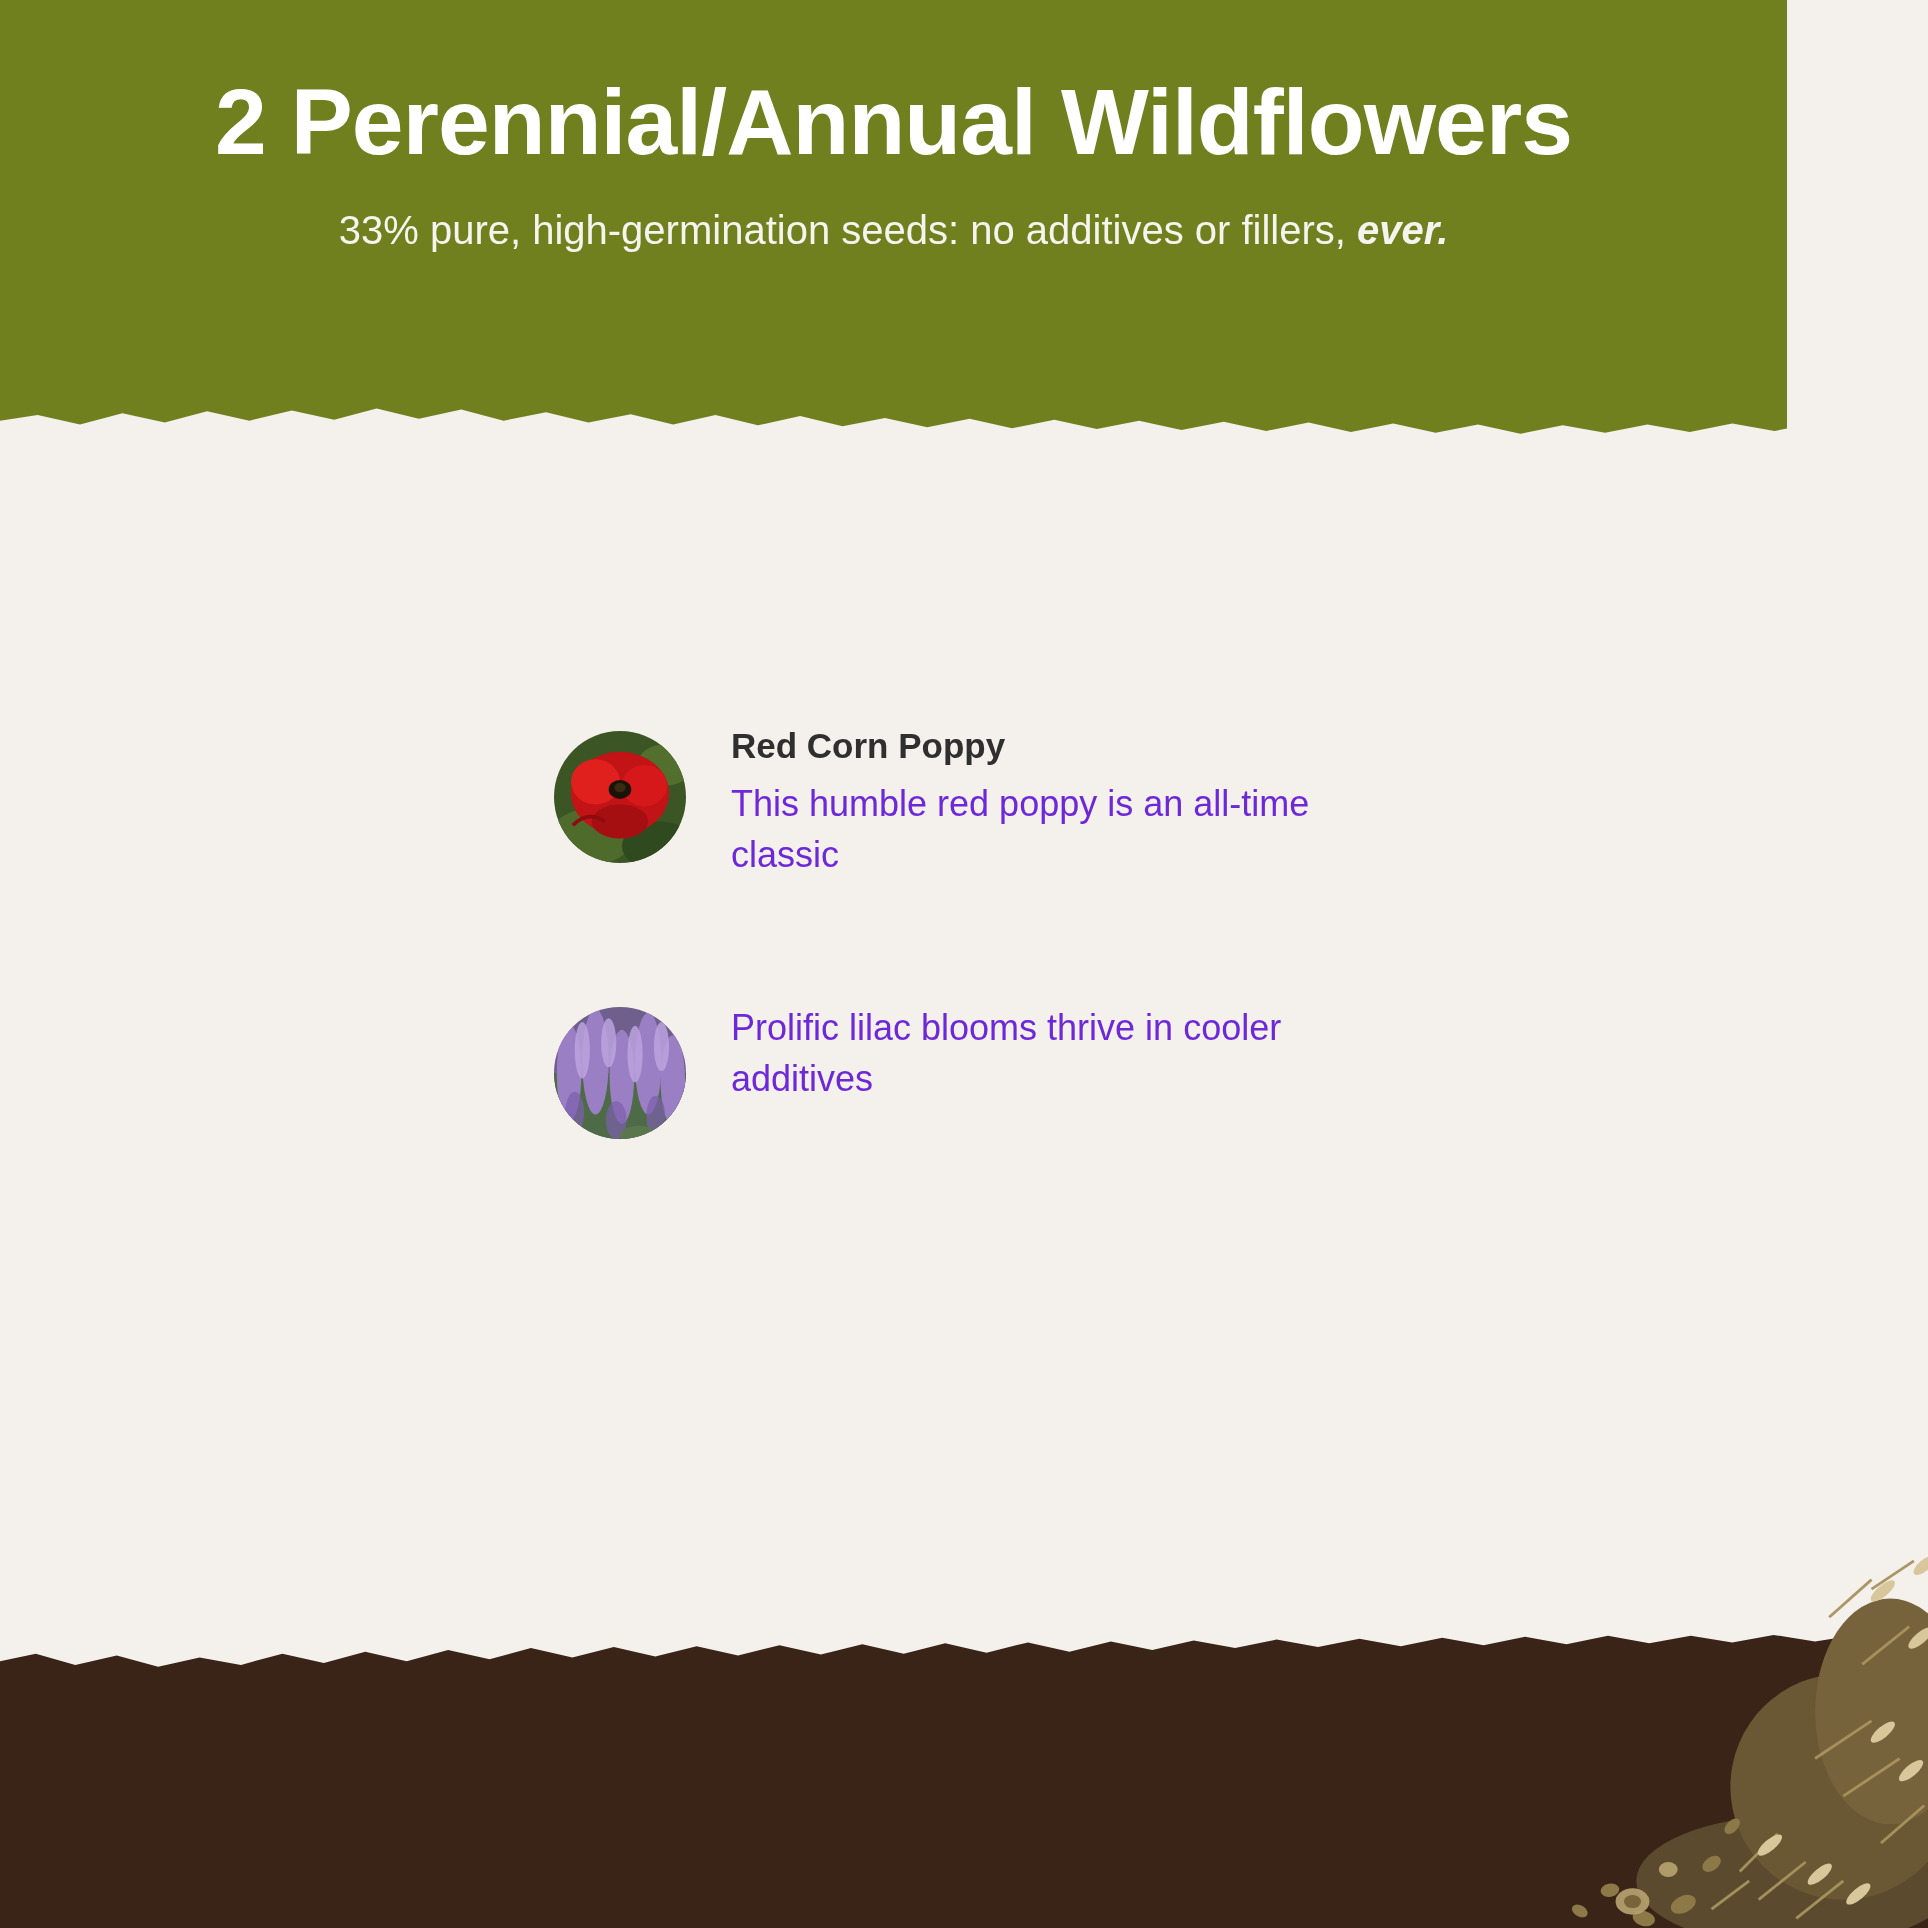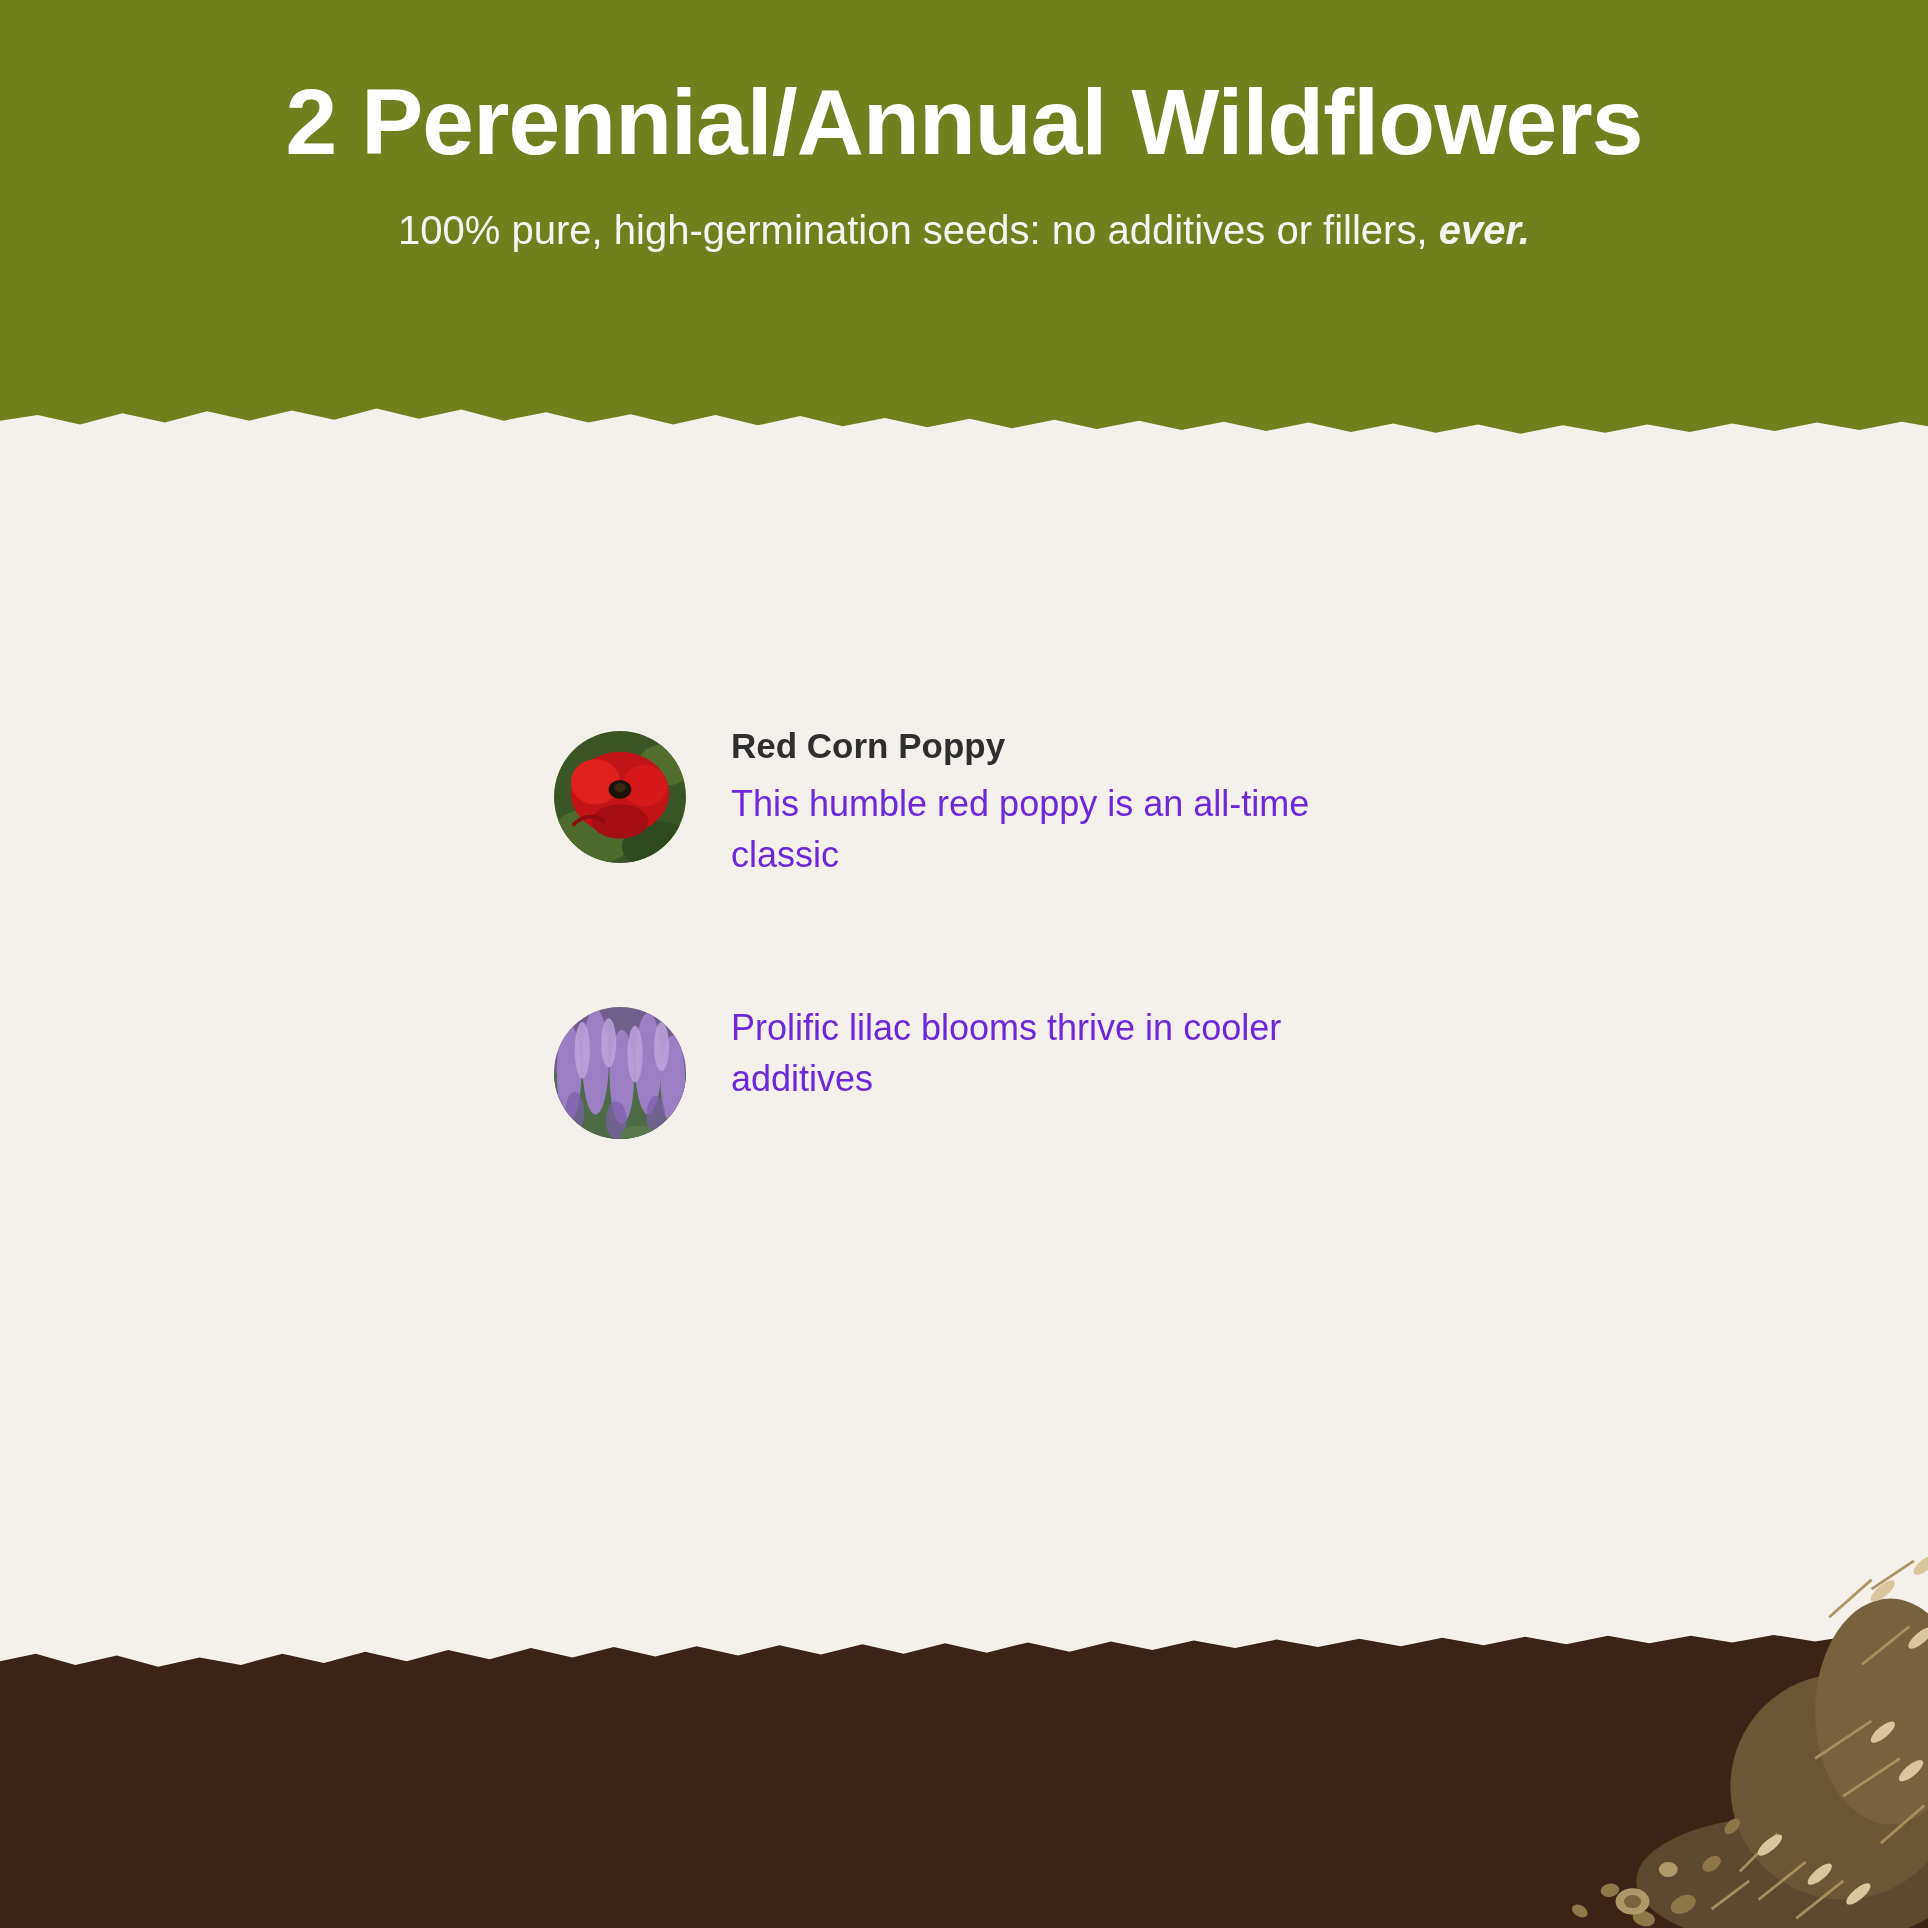--- a/index.html
+++ b/index.html
@@ -20,21 +20,21 @@
     height: 1928px;
     background: #f4f0ec;
     overflow: hidden;
   }
 
   
   .banner {
     position: absolute;
     left: 0;
     top: 0;
-    width: 1928px;
+    width: 1787px;
     height: 443px;
     background: #71801f;
     overflow: hidden;
   }
   .banner-inner {
     position: relative;
     width: 100%;
     padding-top: 73px;
     box-sizing: border-box;
     text-align: center;
@@ -139,21 +139,21 @@
   }
 </style>
 </head>
 <body>
 
 <div class="poster">
 
   <div class="banner">
     <div class="banner-inner">
       <h1 class="headline">2 Perennial/Annual Wildflowers</h1>
-      <p class="subhead"><span>100% pure, high-germination seeds: no additives or fillers, </span><em>ever.</em></p>
+      <p class="subhead"><span>33% pure, high-germination seeds: no additives or fillers, </span><em>ever.</em></p>
     </div>
 
     <svg class="torn-top" viewBox="0 0 2048 46" preserveAspectRatio="none">
       <path fill="#f4f0ec" d="M0,20 L40,14 L85,24 L130,12 L175,22 L220,10 L265,20 L310,9 L355,19 L400,7 L445,18 L490,8 L535,20 L580,11 L625,22 L670,13 L715,24 L760,14 L805,25 L850,15 L895,26 L940,17 L985,27 L1030,18 L1075,28 L1120,19 L1165,29 L1210,20 L1255,30 L1300,21 L1345,31 L1390,22 L1435,32 L1480,23 L1525,33 L1570,24 L1615,34 L1660,25 L1705,33 L1750,24 L1795,32 L1840,23 L1885,31 L1930,22 L1975,30 L2020,21 L2048,26 L2048,46 L0,46 Z"></path>
     </svg>
   </div>
 
   <div class="list">
 
     <div class="list-item">

